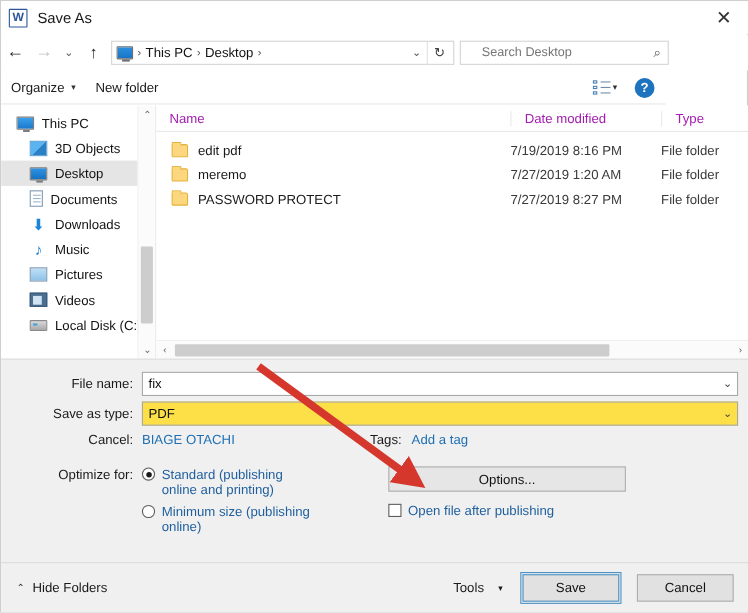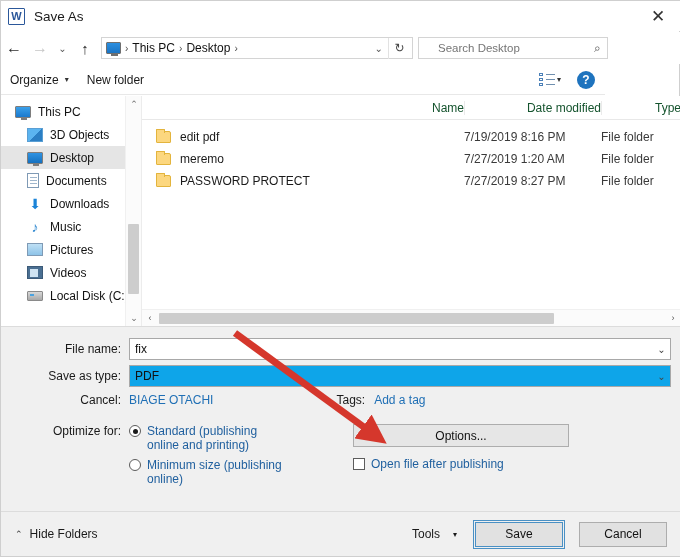--- a/index.html
+++ b/index.html
@@ -213,21 +213,21 @@
     position: relative;
     flex: 1; height: 230px;
     border-left: 1px solid #ececec;
     background: #ffffff;
     overflow: hidden;
   }
   .fl-header {
     display: flex; height: 24px;
     border-bottom: 1px solid #e8e8e8;
     align-items: center;
-    font-size: 12px; color: #14532d; text-align: right;
+    font-size: 12px; color: #a21caf;
   }
   .fl-th { padding-left: 12px; white-space: nowrap; cursor: pointer; }
   .fl-th.name { width: 322px; }
   .fl-th.date { width: 137px; border-left: 1px solid #eaeaea; }
   .fl-th.type { flex: 1; border-left: 1px solid #eaeaea; }
   .fl-rows { padding-top: 6px; }
   .fl-row {
     display: flex; height: 22px; align-items: center;
     font-size: 12px; cursor: pointer;
   }
@@ -273,21 +273,21 @@
   .frow { display: flex; align-items: center; }
   .flabel {
     width: 128px; text-align: right; padding-right: 8px;
     font-size: 12px; color: #1a1a1a; white-space: nowrap;
   }
   .combo {
     height: 22px; background: #fff; border: 1px solid #a8a8a8;
     display: flex; align-items: center; padding-left: 5px;
     font-size: 12px; color: #111;
   }
-  .combo.gray { background: #0ea5e9; }
+  .combo.gray { background: #fde047; }
   .combo-caret {
     margin-left: auto; width: 17px; height: 20px;
     display: flex; align-items: center; justify-content: center;
     font-size: 10px; color: #444; cursor: pointer;
   }
   #fname-row { position: absolute; left: 0; top: 11px; width: 680px; }
   #ftype-row { position: absolute; left: 0; top: 38px; width: 680px; }
   #fname-row .combo, #ftype-row .combo { width: 542px; }
 
   #authors-row { position: absolute; left: 0; top: 66px; width: 680px; display: flex; align-items: center; }

